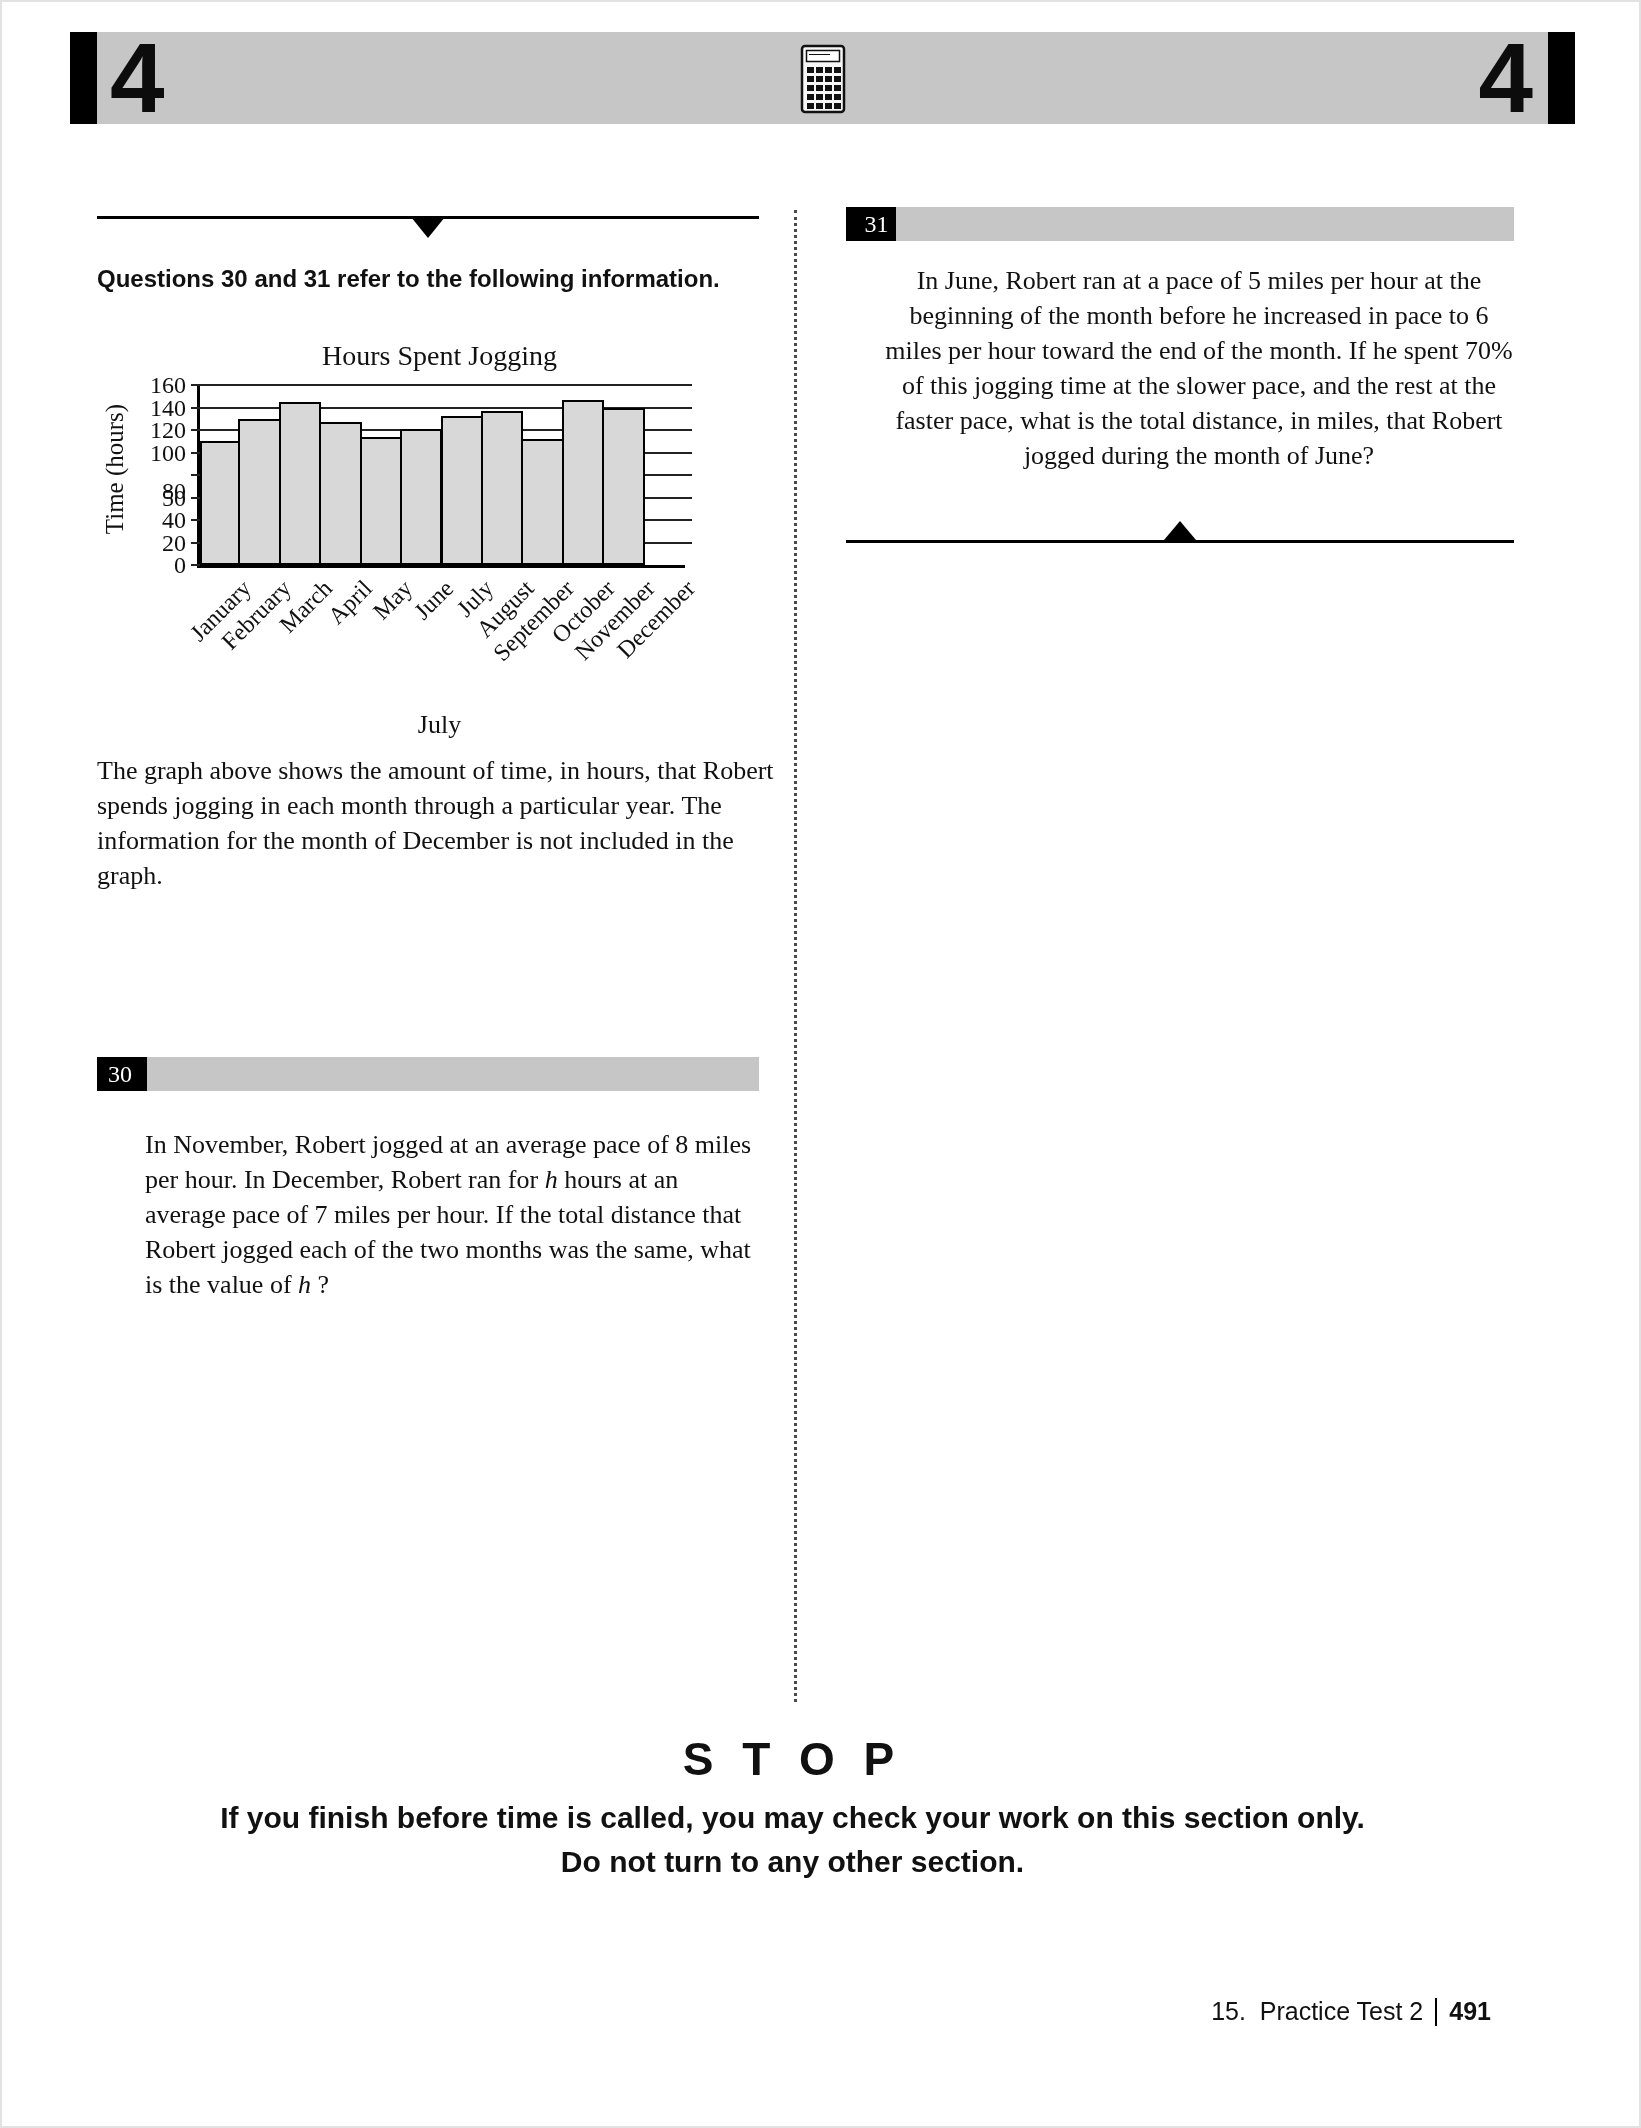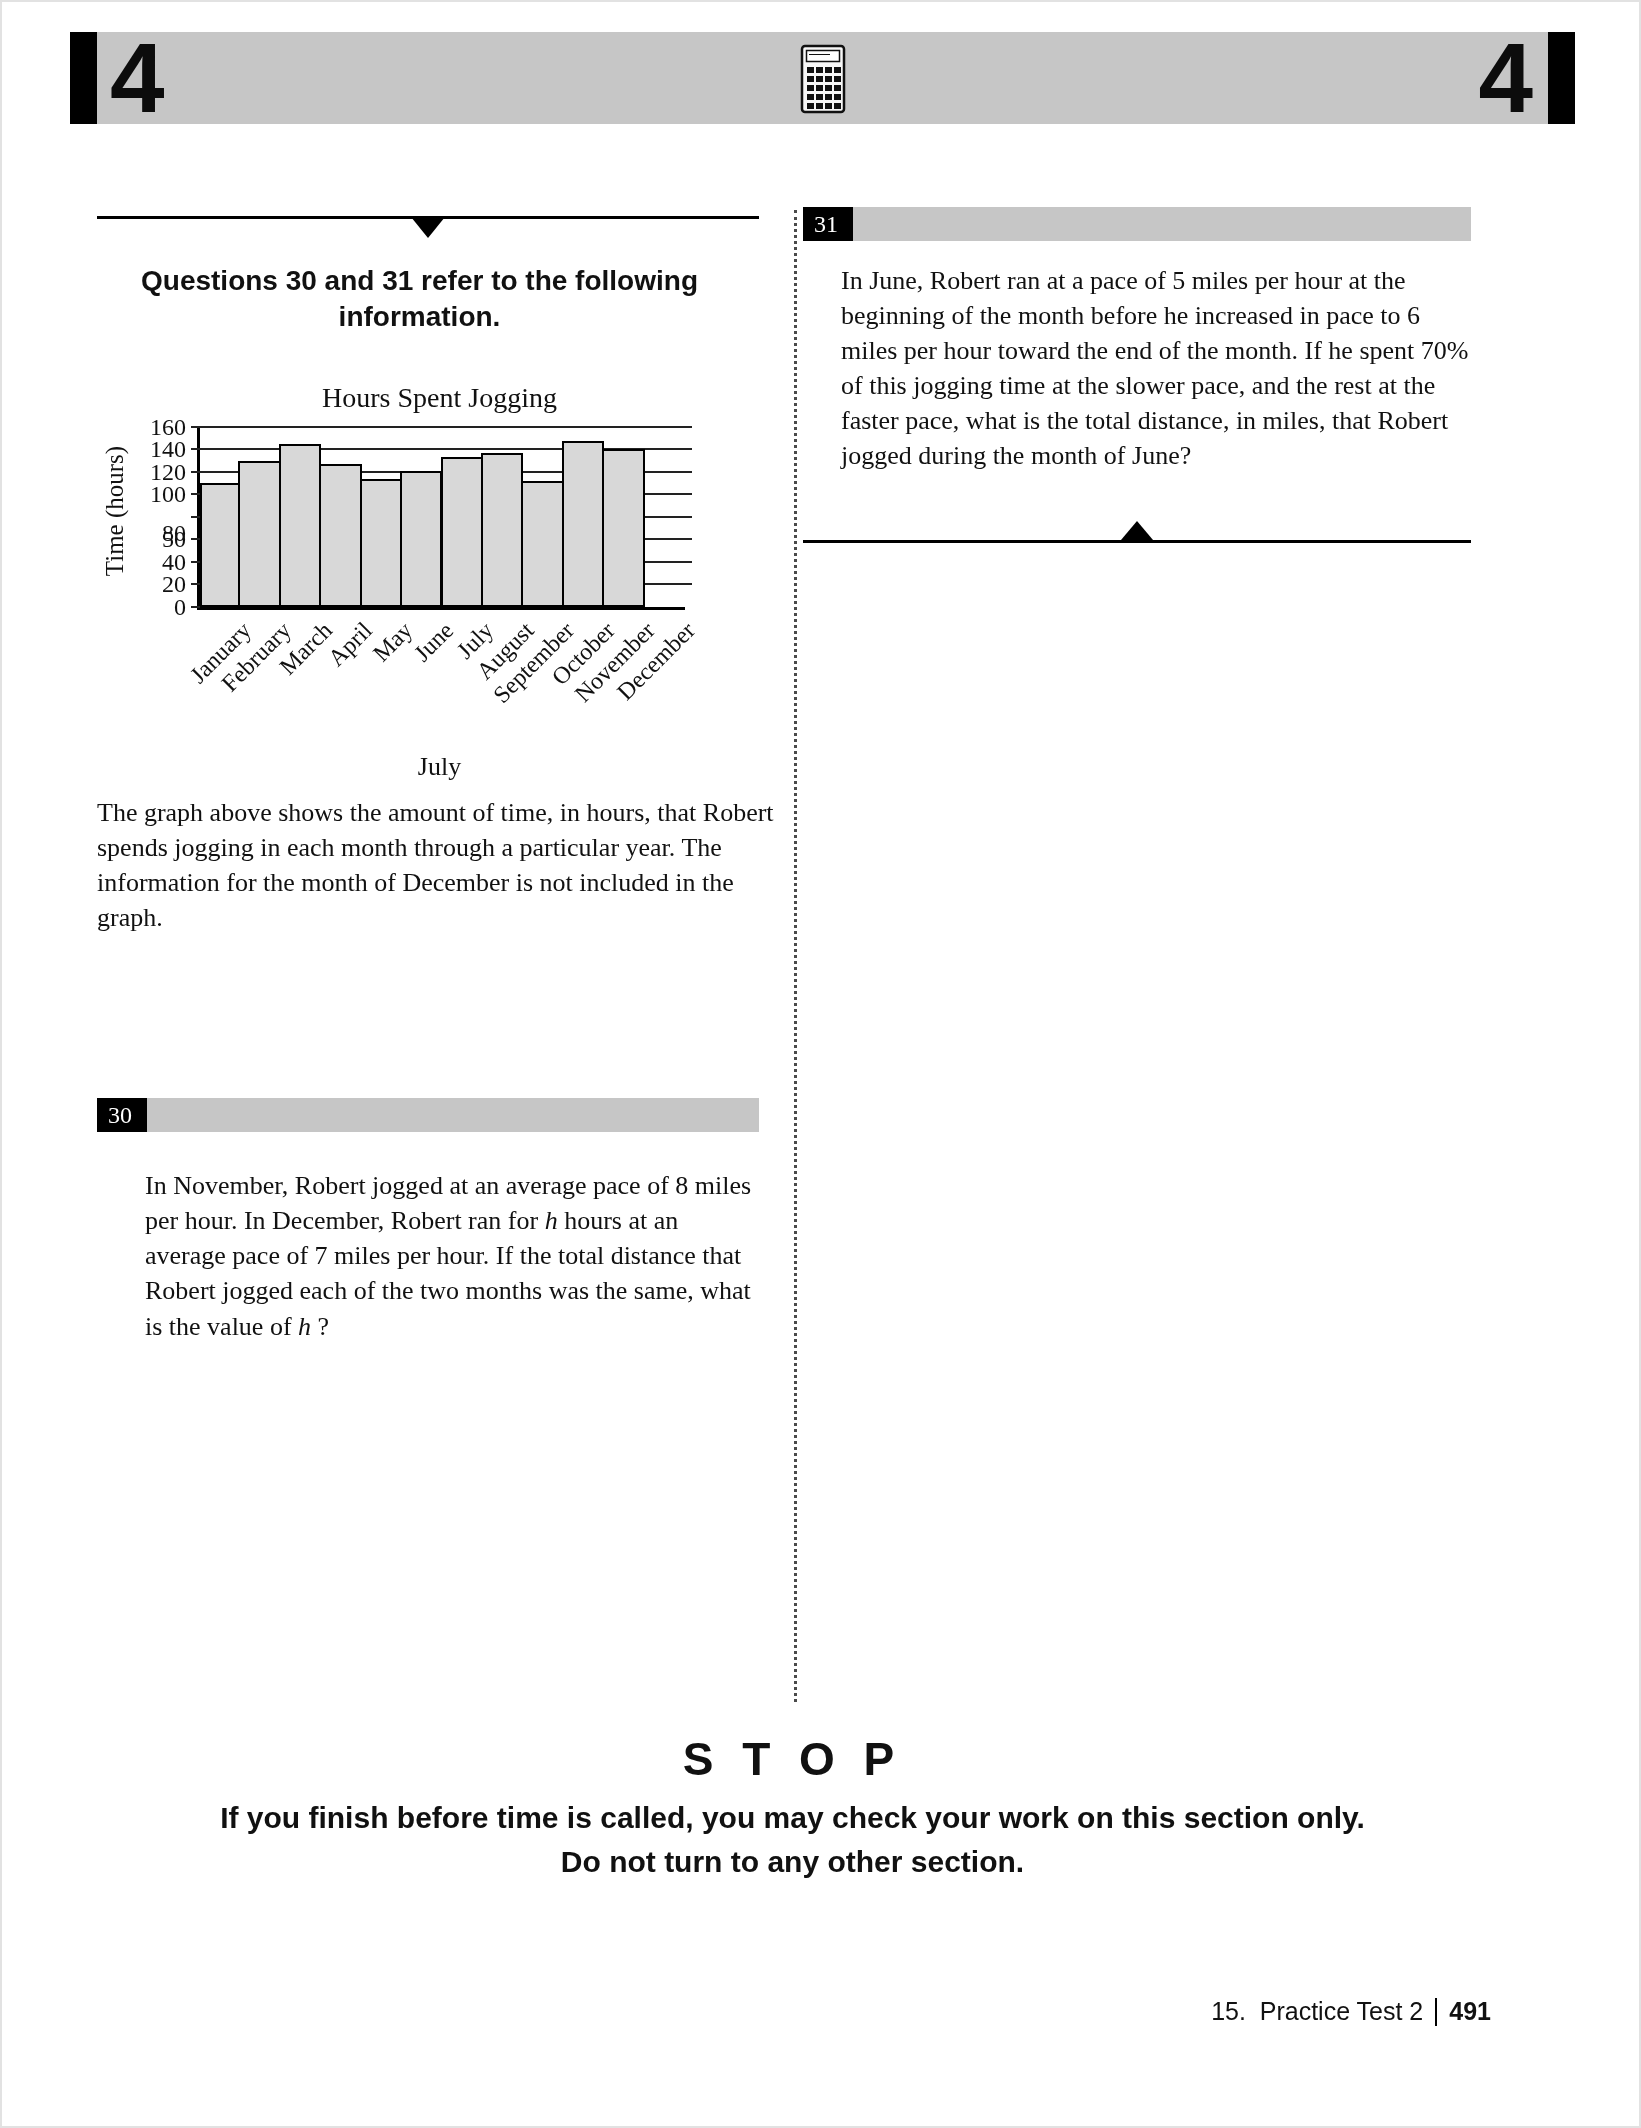--- a/index.html
+++ b/index.html
@@ -14,35 +14,35 @@
   .hdr-block{position:absolute;top:0;width:27px;height:92px;background:#000;}
   .hdr-block.left{left:0;}
   .hdr-block.right{right:0;}
   .hdr-num{position:absolute;top:-10px;font-family:"Liberation Sans",sans-serif;font-weight:bold;font-size:98px;color:#0c0c0c;}
   .hdr-num.left{left:40px;}
   .hdr-num.right{right:42px;}
   .calc{position:absolute;left:50%;top:12px;transform:translateX(-50%);}
 
   
   .col-left{position:absolute;left:95px;top:205px;width:662px;}
-  .col-right{position:absolute;left:801px;top:205px;width:668px;}
+  .col-right{position:absolute;left:844px;top:205px;width:668px;text-align:center;}
   .divider{position:absolute;left:792px;top:208px;height:1492px;border-left:3px dotted #4a4a4a;}
 
   
   .rule-down{position:relative;height:26px;margin-bottom:30px;}
   .rule-down .line{position:absolute;left:0;right:0;top:9px;height:3px;background:#000;}
   .tri-down{position:absolute;left:50%;top:10px;transform:translateX(-50%);width:0;height:0;
     border-left:17px solid transparent;border-right:17px solid transparent;border-top:21px solid #000;}
   .rule-up{position:relative;height:30px;margin-top:50px;}
   .rule-up .line{position:absolute;left:0;right:0;top:16px;height:3px;background:#000;}
   .tri-up{position:absolute;left:50%;top:-3px;transform:translateX(-50%);width:0;height:0;
     border-left:16px solid transparent;border-right:16px solid transparent;border-bottom:19px solid #000;}
 
-  .intro{font-family:"Liberation Sans",sans-serif;font-weight:bold;font-size:28px;line-height:1.3;
-    width:645px;margin:0;text-align:center;}
+  .intro{font-family:"Liberation Sans",sans-serif;font-weight:bold;font-size:24px;line-height:1.3;
+    width:645px;margin:0;}
 
   
   .chart-wrap{position:relative;height:405px;margin-top:46px;}
   .chart-title{position:absolute;left:100px;top:0;width:485px;text-align:center;font-size:28px;}
   .ylab{position:absolute;left:-105px;top:115px;width:245px;text-align:center;font-size:25px;
     transform:rotate(-90deg);}
   .plot{position:absolute;left:100px;top:45px;width:485px;height:180px;
     border-left:3px solid #000;border-bottom:3px solid #000;}
   .grid{position:absolute;left:0;width:492px;height:2px;background:#222;}
   .ltick{position:absolute;left:-9px;width:9px;height:2px;background:#222;}

